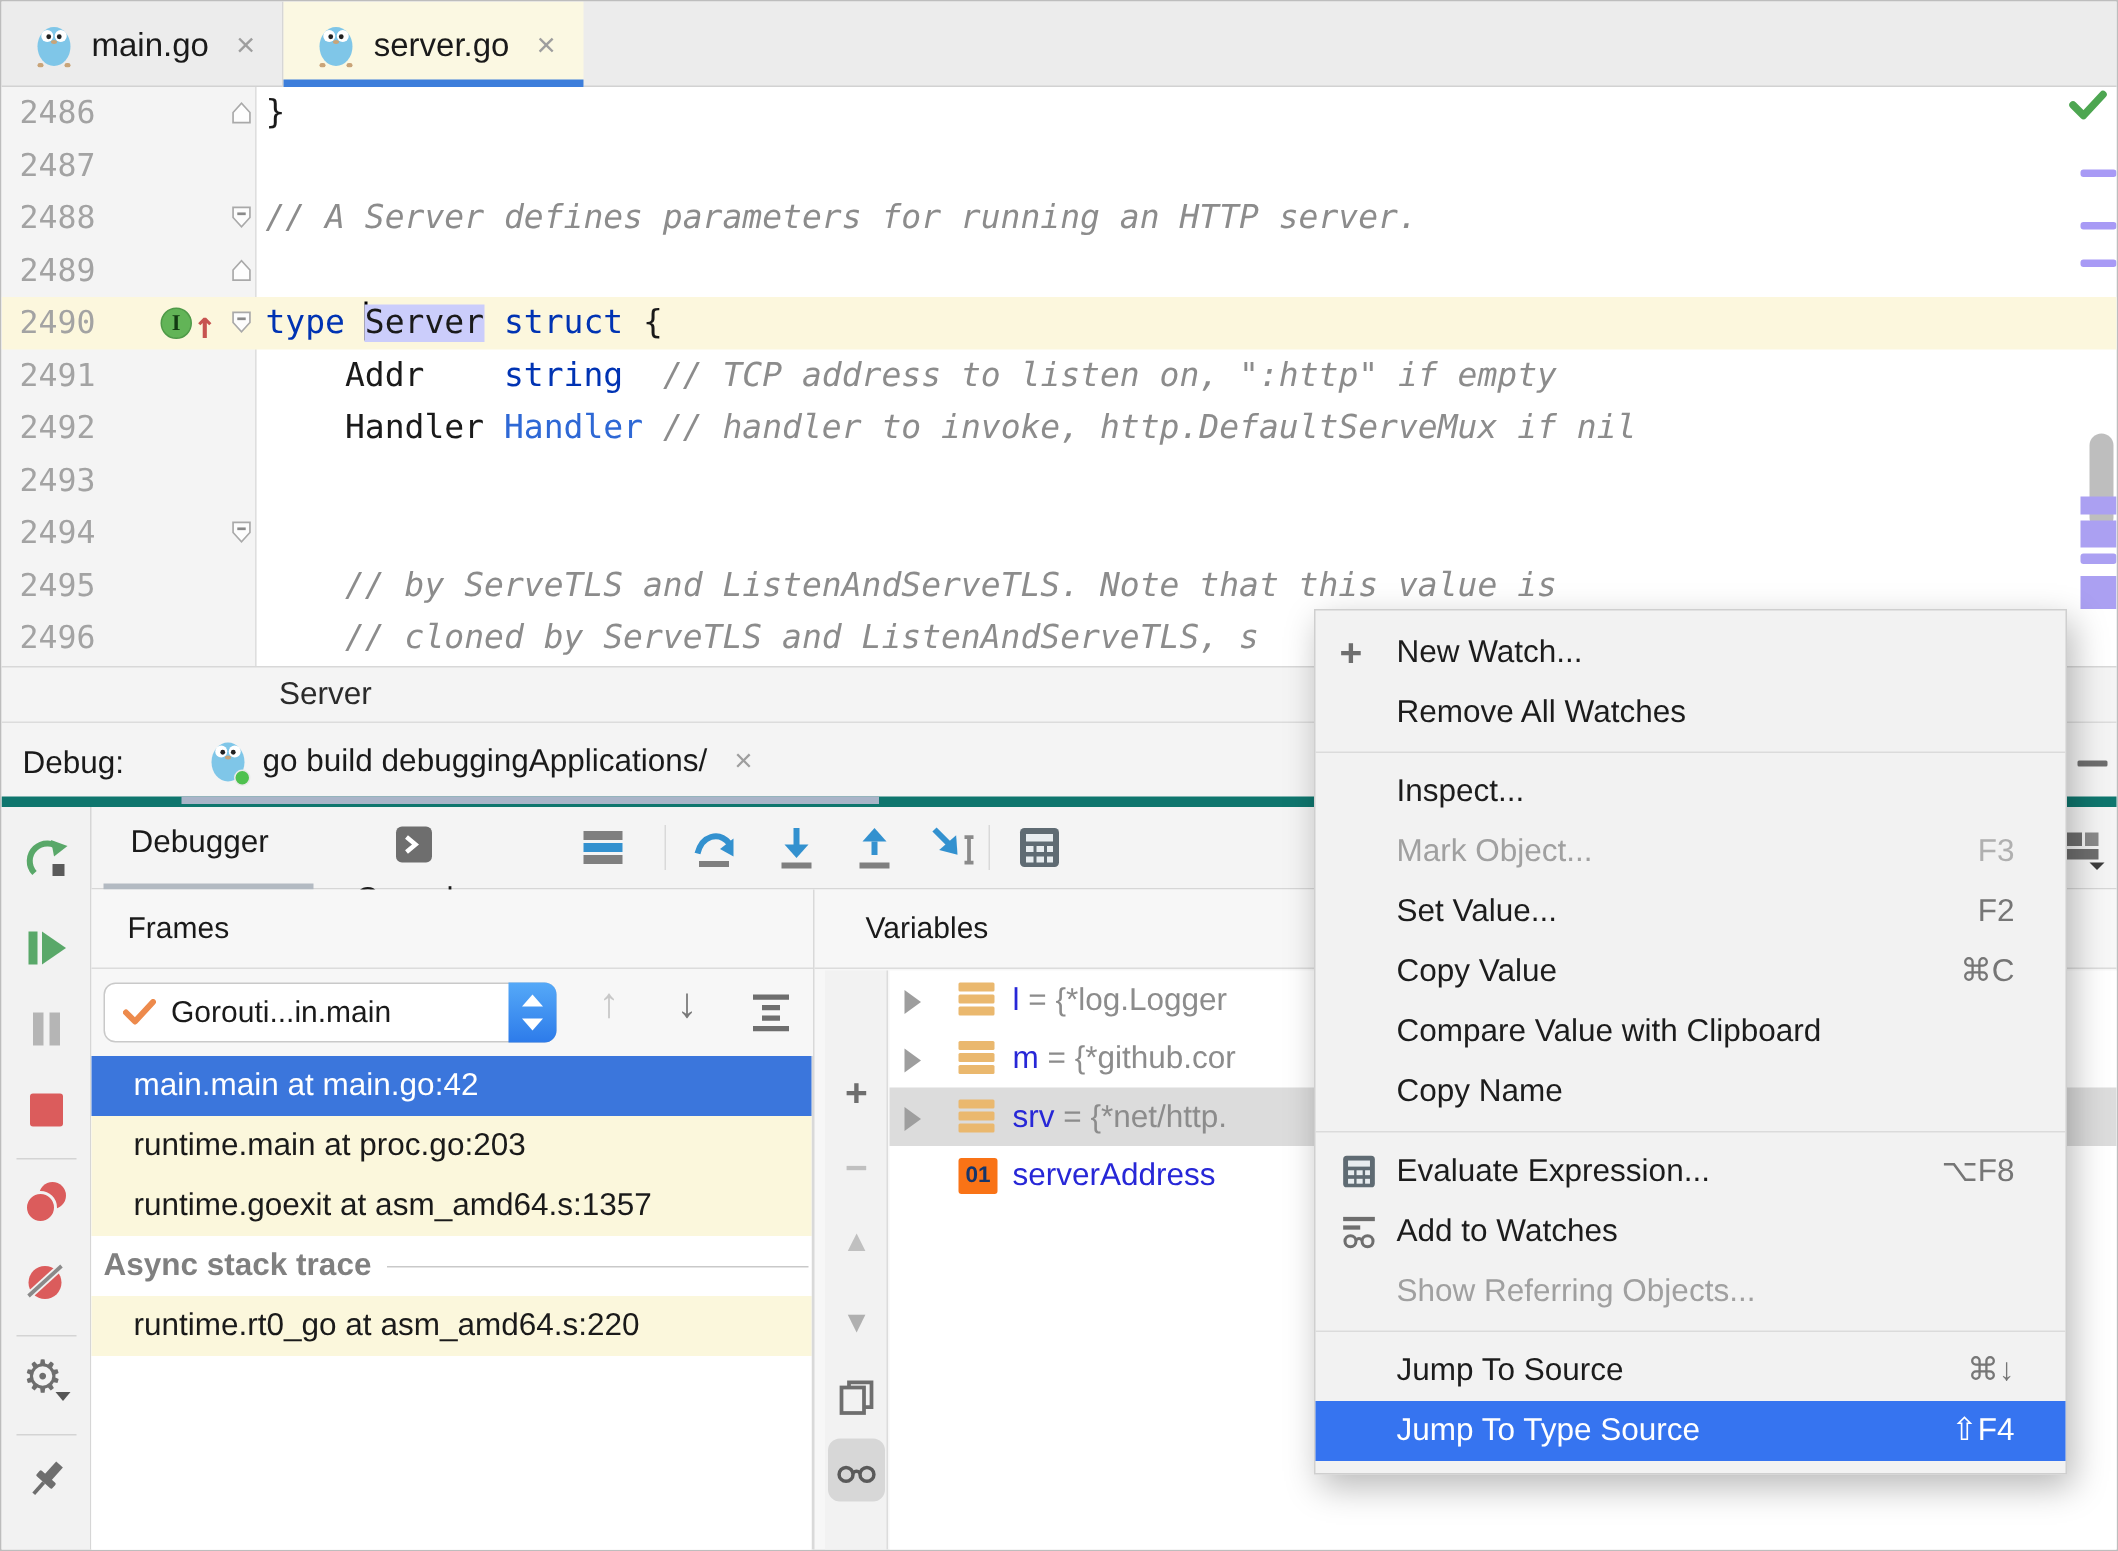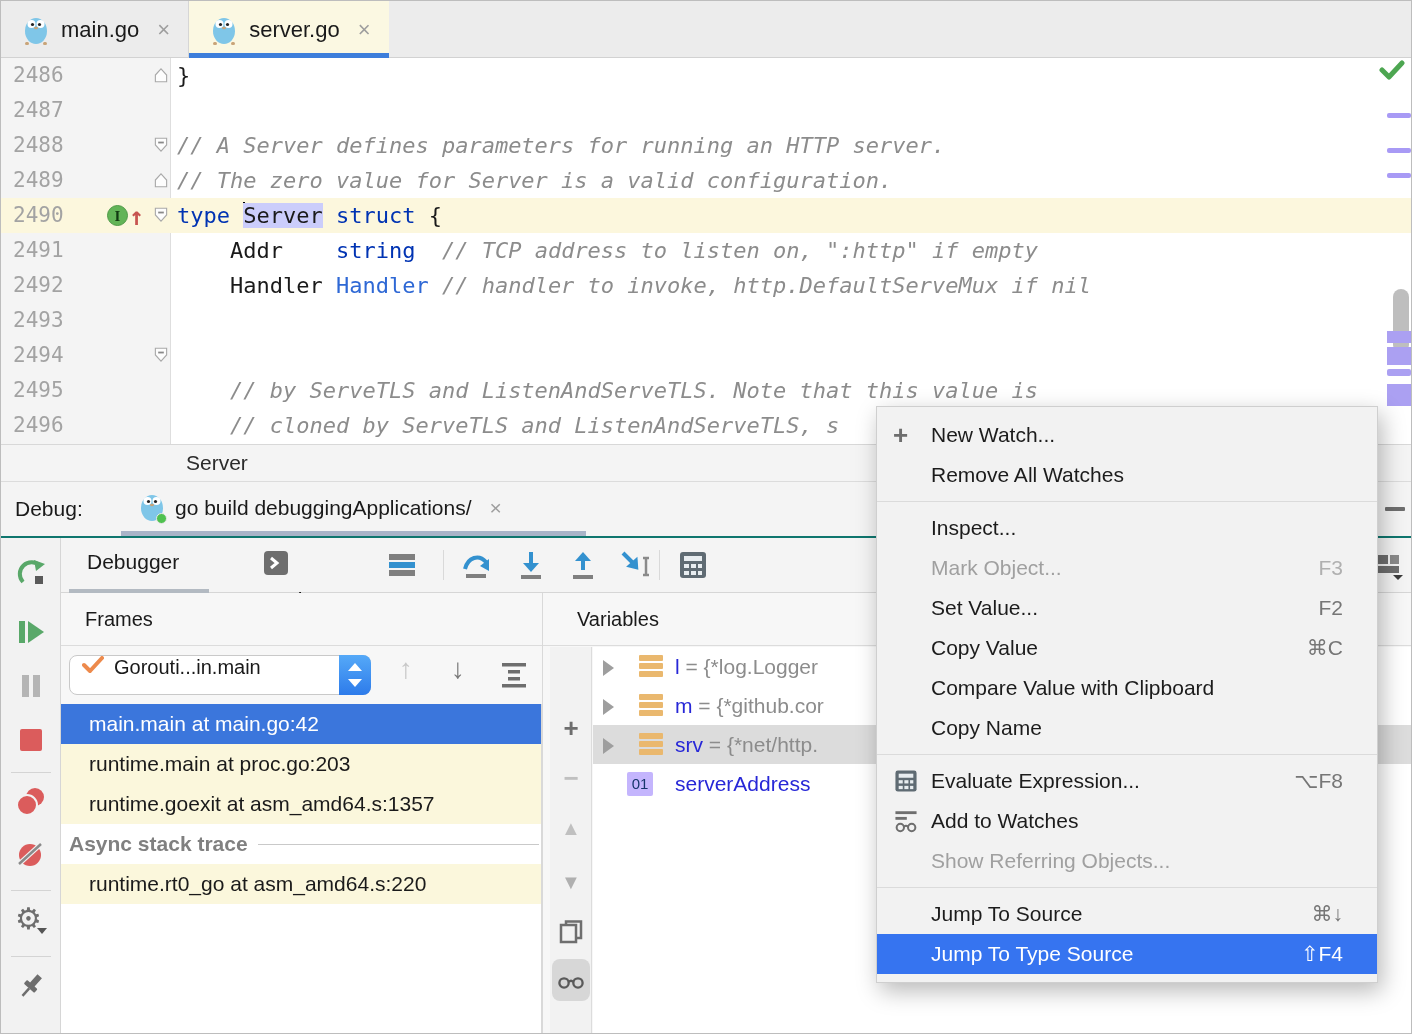--- a/index.html
+++ b/index.html
@@ -36,21 +36,21 @@
   
   .markline { position:absolute; width:24px; height:5px; left:1386px; background:#a89af5; border-radius:2px; }
   .scrollthumb { position:absolute; left:1392px; top:288px; width:16px; height:64px; background:rgba(110,110,110,.45); border-radius:8px; }
   .pblock { position:absolute; left:1386px; width:24px; background:#aba0f2; }
 
   
   .serverbar { position:absolute; left:0; top:443px; width:1412px; height:38px; background:#f4f4f4; border-top:1px solid #d8d8d8; border-bottom:1px solid #dcdcdc; font-size:21px; color:#2b2b2b; line-height:36px; }
   .serverbar span { margin-left:185px; }
 
   
-  .debugbar { position:absolute; left:0; top:481px; width:1412px; height:56px; background:#f4f4f4; border-bottom:2px solid #0f766e; font-size:21px; }
+  .debugbar { position:absolute; left:0; top:481px; width:1412px; height:56px; background:#f4f4f4; border-bottom:7px solid #0f766e; font-size:21px; }
   .debugbar .dlabel { position:absolute; left:14px; top:15px; }
   .debugbar .dsess { position:absolute; left:138px; top:10px; display:flex; align-items:center; gap:10px; }
   .debugbar .close { color:#9e9e9e; font-size:21px; margin-left:8px; }
   .debugbar .sessline { position:absolute; left:120px; top:49px; width:465px; height:5px; background:#a9b4c8; }
   .hidebar { position:absolute; left:1384px; top:506px; width:20px; height:4px; background:#6e6e6e; border-radius:1px; }
 
   
   .dtoolbar { position:absolute; left:60px; top:537px; width:1352px; height:55px; background:#f4f4f4; border-bottom:1px solid #d6d6d6; font-size:21px; }
   .dtab { position:absolute; top:12px; }
   .dtabline { position:absolute; left:8px; top:51px; width:140px; height:4px; background:#b3bac2; }
@@ -60,21 +60,21 @@
   
   .leftstrip { position:absolute; left:0; top:537px; width:60px; height:497px; background:#f2f2f2; border-right:1px solid #d6d6d6; }
   .lsicon { position:absolute; left:14px; width:32px; height:32px; }
   .hsep { position:absolute; left:10px; width:40px; height:1px; background:#d4d4d4; }
 
   
   .frames { position:absolute; left:60px; top:592px; width:481px; height:442px; background:#f7f7f7; }
   .pheader { height:53px; border-bottom:1px solid #dcdcdc; font-size:20px; line-height:52px; }
   .frames .pheader span { margin-left:24px; }
   .fr-toolbar { position:relative; height:58px; }
-  .threadsel { position:absolute; left:8px; top:9px; width:302px; height:40px; background:#fff; border:1px solid #c9c9c9; border-radius:8px; display:flex; font-size:20px; }
+  .threadsel { position:absolute; left:8px; top:9px; width:302px; height:40px; background:#fff; border:1px solid #c9c9c9; border-radius:8px; display:flex; align-items:center; font-size:20px; }
   .threadsel .chk { margin:0 10px 0 12px; }
   .threadsel .cap { position:absolute; right:-1px; top:-1px; width:32px; height:40px; border-radius:0 8px 8px 0; background:linear-gradient(#55a9f8,#2d7bea); }
   .cap .tri { position:absolute; left:9px; width:0; height:0; border-left:7px solid transparent; border-right:7px solid transparent; }
   .cap .tri.up { top:8px; border-bottom:8px solid #fff; }
   .cap .tri.dn { bottom:8px; border-top:8px solid #fff; }
   .frlist { position:relative; background:#fff; height:331px; border-right:1px solid #d9d9d9; }
   .frow { height:40px; line-height:40px; font-size:21px; padding-left:28px; background:#fbf7dc; white-space:nowrap; overflow:hidden; }
   .frow.sel { background:#3b76dc; color:#fff; }
   .fgroup { height:40px; line-height:40px; background:#fff; display:flex; align-items:center; }
   .fgroup b { color:#808080; font-size:21px; margin-left:8px; white-space:nowrap; }
@@ -83,21 +83,21 @@
   .variables { position:absolute; left:541px; top:592px; width:871px; height:442px; background:#f7f7f7; border-left:1px solid #d9d9d9; }
   .variables .pheader span { margin-left:34px;text-align:center; }
   .vminibar { position:absolute; left:7px; top:54px; width:42px; height:388px; background:#f2f2f2; border-right:1px solid #dcdcdc; }
   .vmi { position:absolute; left:8px; width:26px; height:26px; color:#6e6e6e; font-size:26px; line-height:26px; text-align:center; }
   .vtree { position:absolute; left:50px; top:54px; width:821px; height:388px; background:#fff; }
   .vrow { position:relative; height:39px; line-height:39px; font-size:21px; white-space:nowrap; }
   .vrow.sel { background:#dcdcdc; }
   .vtri { position:absolute; left:10px; top:13px; width:0; height:0; border-top:8px solid transparent; border-bottom:8px solid transparent; border-left:11px solid #9e9e9e; }
   .vstruct { position:absolute; left:46px; top:8px; width:24px; height:22px; }
   .vstruct i { position:absolute; left:0; width:24px; height:6px; background:#eab86e; border-radius:1px; }
-  .vbadge { position:absolute; left:34px; top:8px; width:26px; height:24px; background:#c4b5fd; color:#15356b; font-size:15px; font-weight:normal; text-align:center; line-height:24px; border-radius:2px; }
+  .vbadge { position:absolute; left:46px; top:8px; width:26px; height:24px; background:#f97316; color:#15356b; font-size:15px; font-weight:bold; text-align:center; line-height:24px; border-radius:2px; }
   .vname { color:#2727d7; margin-left:82px; }
   .vval { color:#8c8c8c; }
 
   
   .cmenu { position:absolute; left:875px; top:405px; width:502px; background:#f2f2f2; border:1px solid #cfcfcf; box-shadow:4px 8px 22px rgba(0,0,0,.28); padding:8px 0; }
   .mi { position:relative; height:40px; line-height:40px; font-size:21px; padding-left:54px; color:#1c1c1c; white-space:nowrap; }
   .mi .sc { position:absolute; right:34px; color:#767676; }
   .mi.disabled { color:#a0a0a0; }
   .mi.disabled .sc { color:#b0b0b0; }
   .mi.selected { background:#3674f0; color:#fff; }
@@ -178,21 +178,20 @@
     </div>
 
     <div class="eline">
       <span class="lnum">2489</span>
       <span class="gico"></span>
       <span class="fold">
         <svg class="foldmark" width="18" height="18" viewBox="0 0 16 16">
             <path d="M3 8 L8 2.5 L13 8 V14 H3 Z" fill="#fdfdfd" stroke="#a9a9a9"></path>
           </svg>
       </span>
-      <span class="codetext cmt">// The zero value for Server is a valid configuration.</span>
     </div>
 
     <div class="eline current">
       <span class="lnum">2490</span>
       <span class="gico">
         <span style="position:absolute;left:10px;top:7px;width:21px;height:21px;border-radius:50%;background:#62b457;border:1px solid #4f9a48;color:#123a12;font-family:'Liberation Serif',serif;font-size:15px;font-weight:bold;text-align:center;line-height:20px;">I</span>
         <span style="position:absolute;left:32px;top:1px;color:#c75450;font-size:25px;font-weight:bold;">↑</span>
       </span>
       <span class="fold">
         <svg class="foldmark" width="18" height="18" viewBox="0 0 16 16">

